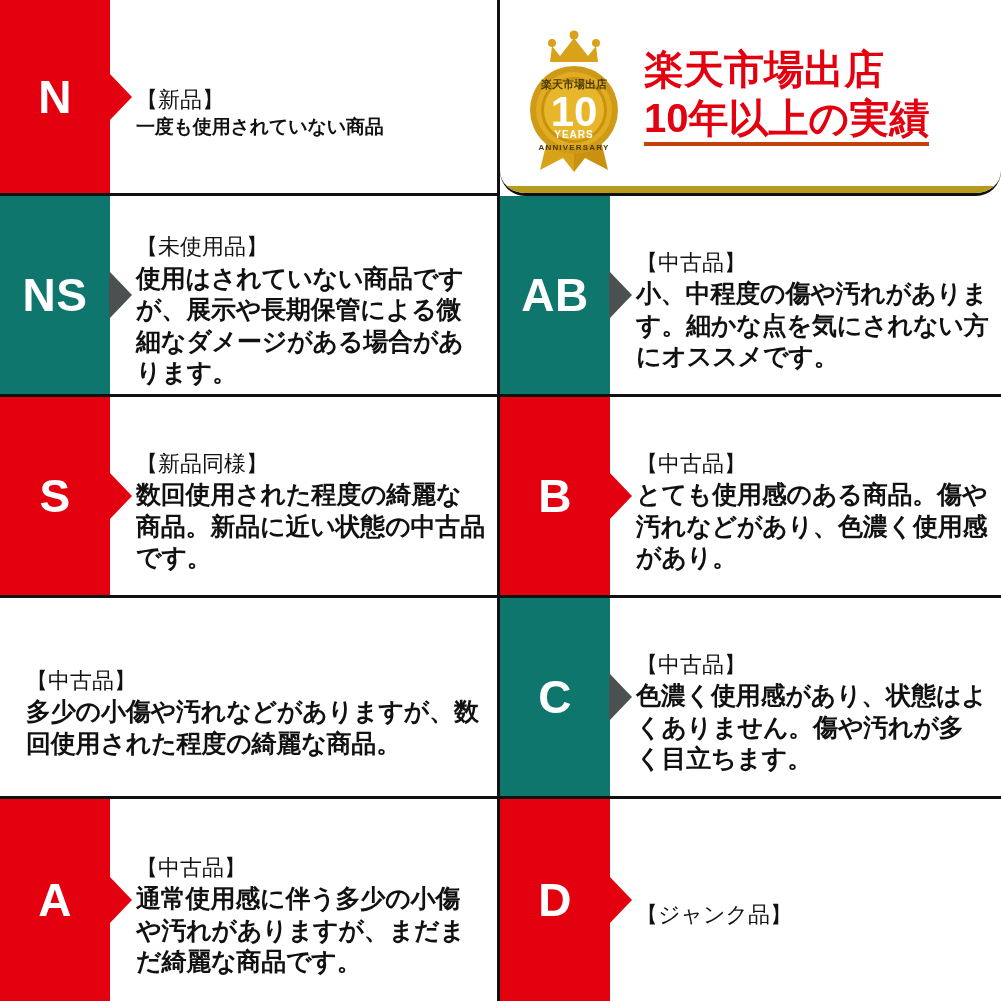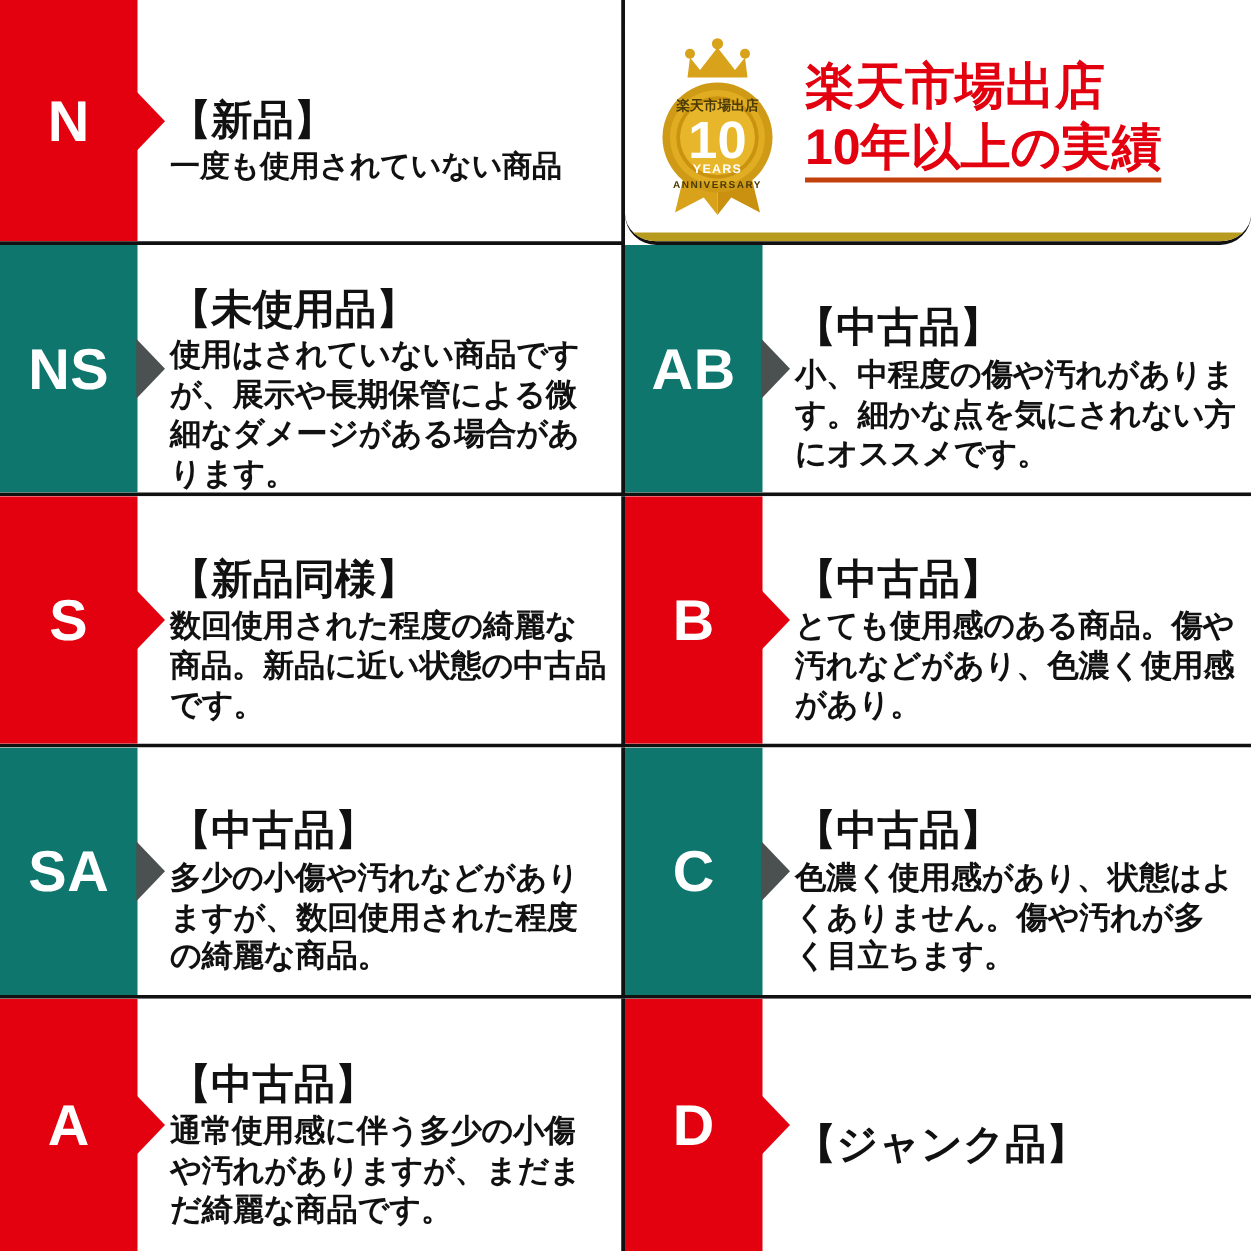--- a/index.html
+++ b/index.html
@@ -77,30 +77,30 @@
   
   .txt {
     flex: 1 1 auto;
     padding: 10px 12px 10px 26px;
     display: flex;
     flex-direction: column;
     justify-content: center;
     box-sizing: border-box;
   }
   .txt .title {
-    font-size: 33px;
-    font-weight: bold;
+    font-size: 22px;
+    font-weight: normal;
     color: #111111;
     line-height: 1.24;
     margin-bottom: 2px;
     white-space: nowrap;
     margin-top: 32px;
   }
   .txt .desc {
-    font-size: 24px;
+    font-size: 19px;
     font-weight: bold;
     color: #111111;
     line-height: 1.26;
     letter-spacing: -0.2px;
   }
   .cell.tall .txt .desc { font-size: 25px; }
 
   
   .banner {
     display: flex;
@@ -225,23 +225,20 @@
       <div class="rank red">
         <span class="lbl">B</span>
       </div>
       <div class="txt">
         <div class="title">【中古品】</div>
         <div class="desc">とても使用感のある商品。傷や汚れなどがあり、色濃く使用感があり。</div>
       </div>
     </div>
 
     <div class="cell tall">
-      <div class="rank gray">
-        <span class="lbl">SA</span>
-      </div>
       <div class="txt">
         <div class="title">【中古品】</div>
         <div class="desc">多少の小傷や汚れなどがありますが、数回使用された程度の綺麗な商品。</div>
       </div>
     </div>
 
     <div class="cell col2 tall">
       <div class="rank gray">
         <span class="lbl">C</span>
       </div>

